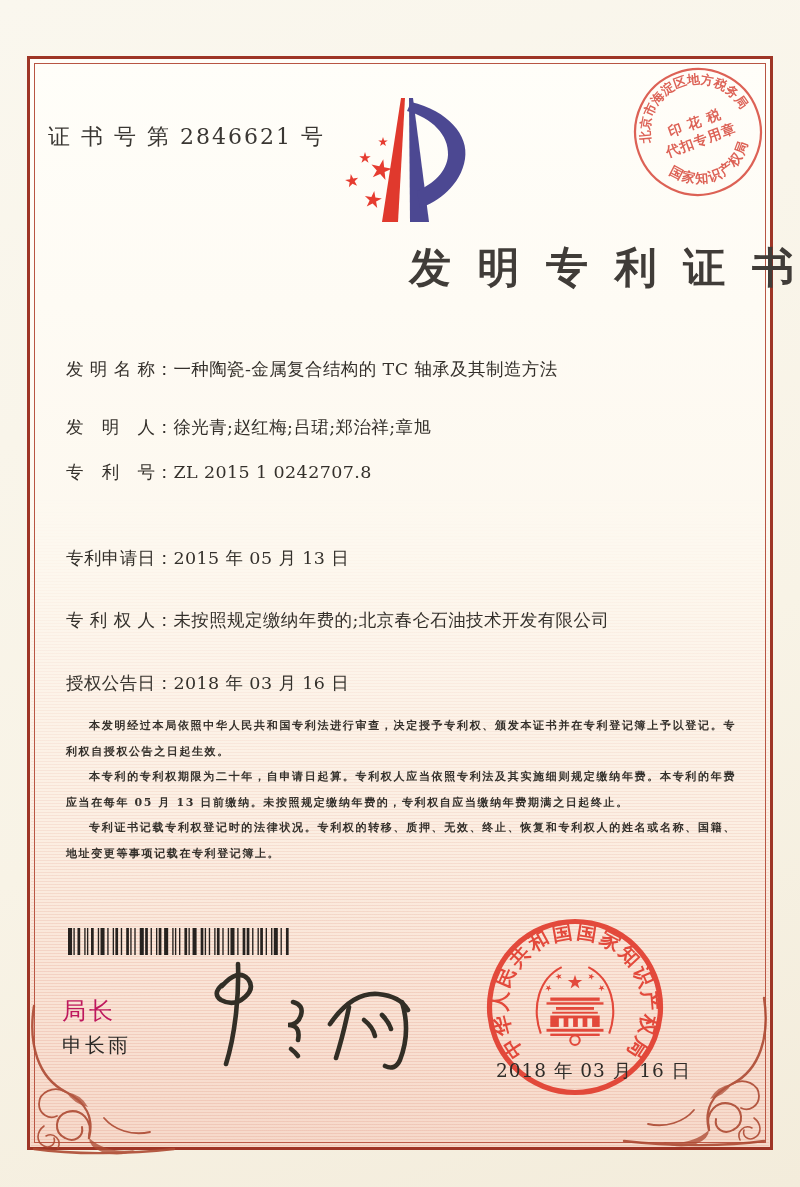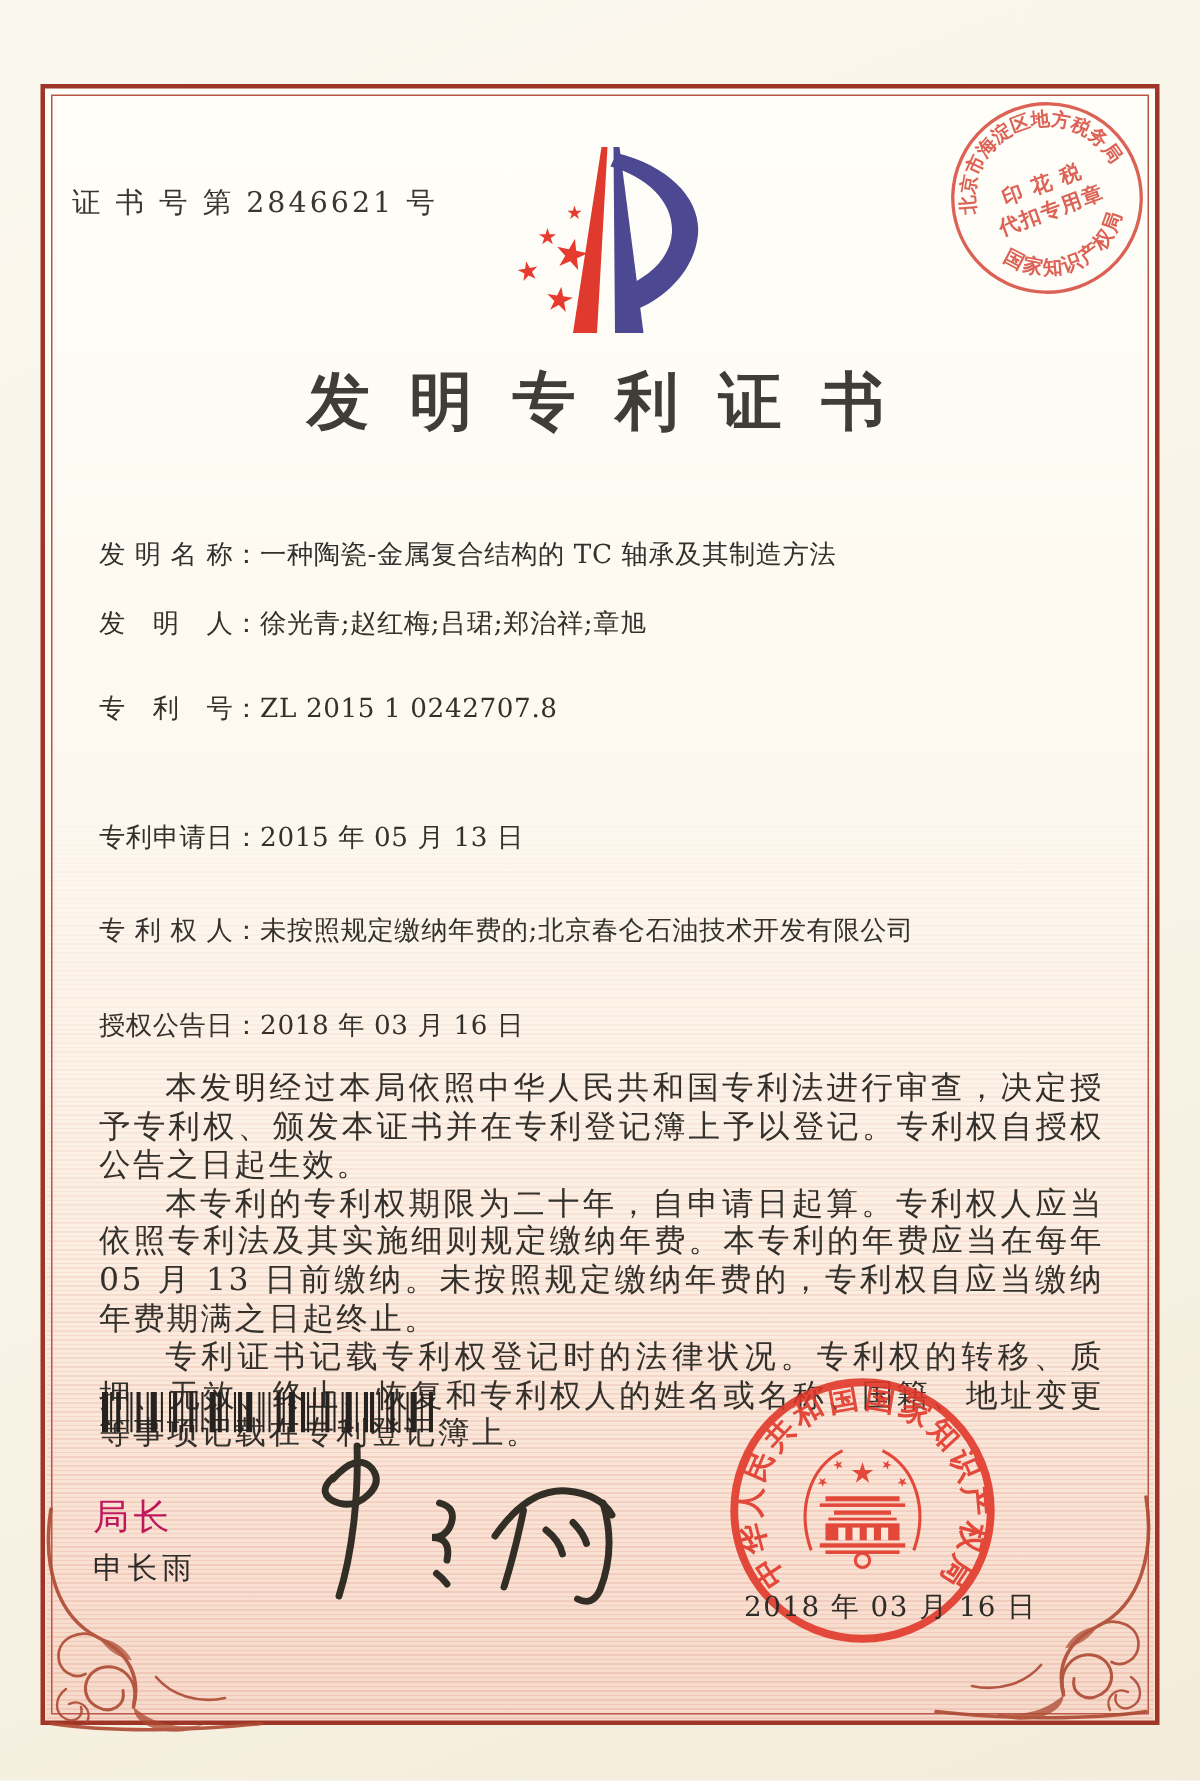--- a/index.html
+++ b/index.html
@@ -22,27 +22,27 @@
   
   .texture{
     position:absolute;left:31px;top:60px;width:738px;height:1086px;z-index:2;pointer-events:none;
     background:repeating-linear-gradient(0deg,
       rgba(214,120,98,0.18) 0px,rgba(214,120,98,0.18) 1px,
       rgba(255,255,255,0) 1px,rgba(255,255,255,0) 3px);
     -webkit-mask-image:linear-gradient(180deg,transparent 0%,transparent 40%,rgba(0,0,0,.45) 62%,#000 85%);
     mask-image:linear-gradient(180deg,transparent 0%,transparent 40%,rgba(0,0,0,.45) 62%,#000 85%);
   }
   
-  .certno{position:absolute;left:48px;top:122px;z-index:4;font-size:19px;letter-spacing:2px;color:#3a3733;}
-  .title{position:absolute;left:0;top:240px;width:800px;text-align:center;z-index:4;
+  .certno{position:absolute;left:48px;top:122px;z-index:4;font-size:22px;letter-spacing:2px;color:#3a3733;}
+  .title{position:absolute;left:0;top:240px;width:800px;text-align:right;z-index:4;
     font-size:42px;font-weight:700;letter-spacing:6px;color:#403c38;}
   .field{position:absolute;left:66px;z-index:4;font-size:17.5px;color:#34302b;white-space:nowrap;letter-spacing:.4px;}
   .field .val{margin-left:0;}
   .paras{position:absolute;left:66px;top:713px;width:670px;z-index:4;
-    font-size:21px;line-height:25.6px;color:#34302b;text-align:justify;letter-spacing:1.6px;}
+    font-size:11px;line-height:25.6px;color:#34302b;text-align:justify;letter-spacing:1.6px;font-weight:bold;}
   .paras p{margin:0;text-indent:2.1em;}
   .sig-title{position:absolute;left:62px;top:995px;z-index:4;font-size:24px;letter-spacing:3px;color:#be185d;}
   .sig-name{position:absolute;left:62px;top:1032px;z-index:4;font-size:20px;letter-spacing:3px;color:#2e2b28;font-family:Liberation Mono, monospace;}
   .issue-date{position:absolute;left:496px;top:1058px;z-index:6;font-size:18.5px;letter-spacing:1px;color:#2f2c28;}
   
   .logo{position:absolute;left:328px;top:92px;z-index:4;}
   .barcode{position:absolute;left:68px;top:928px;z-index:4;}
   .signature{position:absolute;left:192px;top:952px;z-index:5;}
   .main-seal{position:absolute;left:480px;top:912px;z-index:5;opacity:.88;}
   .tax-seal{position:absolute;left:622px;top:56px;z-index:7;opacity:.85;}
@@ -100,21 +100,21 @@
   <polygon points="73,6 77,6 70,130 54,130" fill="#e0392d"></polygon>
   <polygon points="81,6 85,6 101,130 82,130" fill="#4c4892"></polygon>
   <path d="M83,10 C120,19 141,43 137,67 C133,93 110,110 92,116 L89,99 C105,92 119,80 120,63 C121,43 104,26 79,19 Z" fill="#4c4892"></path>
 </svg>
 
 <div class="title">发 明 专 利 证 书</div>
 
 <div class="field" style="top:357px">
   <span>发 明 名 称：</span><span class="val">一种陶瓷-金属复合结构的 TC 轴承及其制造方法</span>
 </div>
-<div class="field" style="top:403px">
+<div class="field" style="top:415px">
   <span>发　明　人：</span><span class="val">徐光青;赵红梅;吕珺;郑治祥;章旭</span>
 </div>
 <div class="field" style="top:460px">
   <span>专　利　号：</span><span class="val">ZL 2015 1 0242707.8</span>
 </div>
 <div class="field" style="top:546px">
   <span>专利申请日：</span><span class="val">2015 年 05 月 13 日</span>
 </div>
 <div class="field" style="top:608px">
   <span>专 利 权 人：</span><span class="val">未按照规定缴纳年费的;北京春仑石油技术开发有限公司</span>

